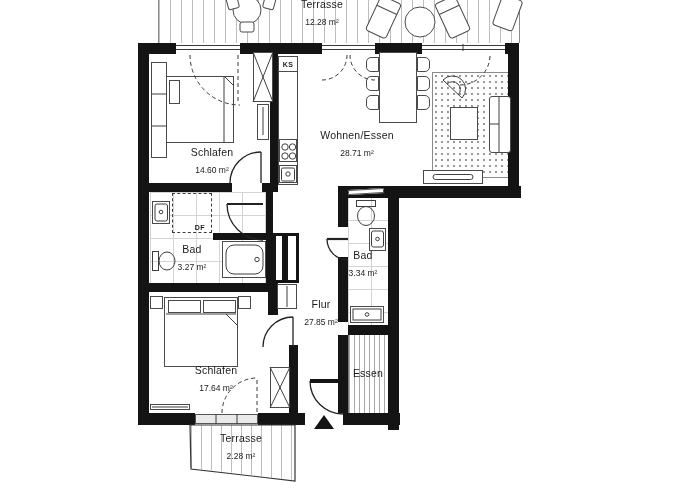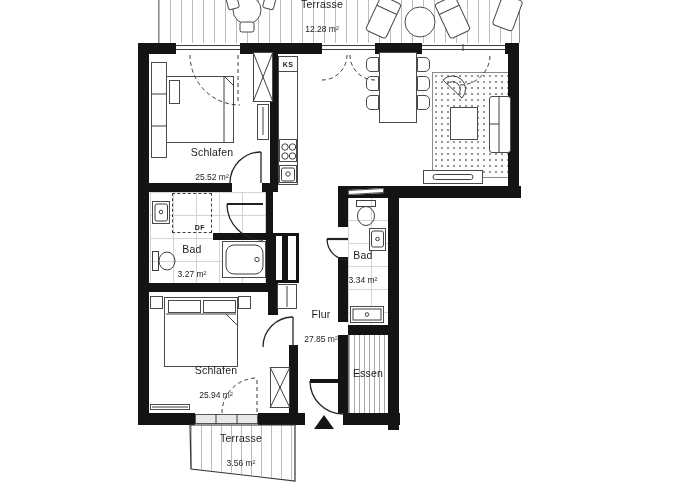--- a/index.html
+++ b/index.html
@@ -9,21 +9,21 @@
   .wall{background:#141414;}
   .furn{border:1px solid #4a4a4a;background:#fff;}
   .tiles{background-image:linear-gradient(#d4d4d4 1px,transparent 1px),
          linear-gradient(90deg,#d4d4d4 1px,transparent 1px);background-size:23px 23px;}
   .stripes{background-image:repeating-linear-gradient(90deg,#bdbdbd 0,#bdbdbd 1px,transparent 1px,transparent 11px);}
   .stripes-mid{background-image:repeating-linear-gradient(90deg,#bdbdbd 0,#bdbdbd 1px,transparent 1px,transparent 10px);}
   .stripes-fine{background-image:repeating-linear-gradient(90deg,#a8a8a8 0,#a8a8a8 1px,transparent 1px,transparent 5px);}
   .rug{background-image:radial-gradient(#989898 .8px,transparent .95px);background-size:6px 6px;border:1px solid #8a8a8a;background-color:#fdfdfd;}
   .room-label{position:absolute;transform:translateX(-50%);text-align:center;white-space:nowrap;}
   .rname{font-size:10.5px;letter-spacing:.2px;}
-  .rarea{font-size:8.5px;margin-top:14px;}
+  .rarea{font-size:8.5px;margin-top:7px;}
   .tinylabel{font-size:7px;font-weight:bold;letter-spacing:.4px;}
   .dashedbox{border:1.5px dashed #3d3d3d;background:transparent;}
   svg.overlay{position:absolute;left:0;top:0;}
 </style>
 </head>
 <body>
 
 <div class="canvas">
 
   <div class="abs stripes" style="left:158px;top:0;width:362px;height:43px;border-left:1px solid #8c8c8c;border-right:1px solid #8c8c8c;"></div>
@@ -228,39 +228,43 @@
     <polygon points="190,425 295,425 295,481 191,469" fill="none" stroke="#333" stroke-width="1.2"></polygon>
     <polygon points="314,429 334,429 324,415" fill="#141414"></polygon>
   </svg>
 
   <div class="room-label" style="left:322px;top:-2px;">
     <div class="rname">Terrasse</div>
     <div class="rarea">12.28 m²</div>
   </div>
   <div class="room-label" style="left:212px;top:146px;">
     <div class="rname">Schlafen</div>
-    <div class="rarea">25.52 m²</div>
+    <div class="rarea">14.60 m²</div>
+  </div>
+  <div class="room-label" style="left:357px;top:129px;">
+    <div class="rname">Wohnen/Essen</div>
+    <div class="rarea">28.71 m²</div>
   </div>
   <div class="room-label" style="left:192px;top:243px;">
     <div class="rname">Bad</div>
     <div class="rarea">3.27 m²</div>
   </div>
   <div class="room-label" style="left:363px;top:249px;">
     <div class="rname">Bad</div>
     <div class="rarea">3.34 m²</div>
   </div>
-  <div class="room-label" style="left:321px;top:308px;">
+  <div class="room-label" style="left:321px;top:298px;">
     <div class="rname">Flur</div>
     <div class="rarea">27.85 m²</div>
   </div>
   <div class="room-label" style="left:216px;top:364px;">
     <div class="rname">Schlafen</div>
-    <div class="rarea">25.94 m²</div>
+    <div class="rarea">17.64 m²</div>
   </div>
   <div class="room-label" style="left:368px;top:367px;">
     <div class="rname">Essen</div>
   </div>
   <div class="room-label" style="left:241px;top:432px;">
     <div class="rname">Terrasse</div>
-    <div class="rarea">3.56 m²</div>
+    <div class="rarea">2.28 m²</div>
   </div>
 
 </div>
 
 </body></html>

